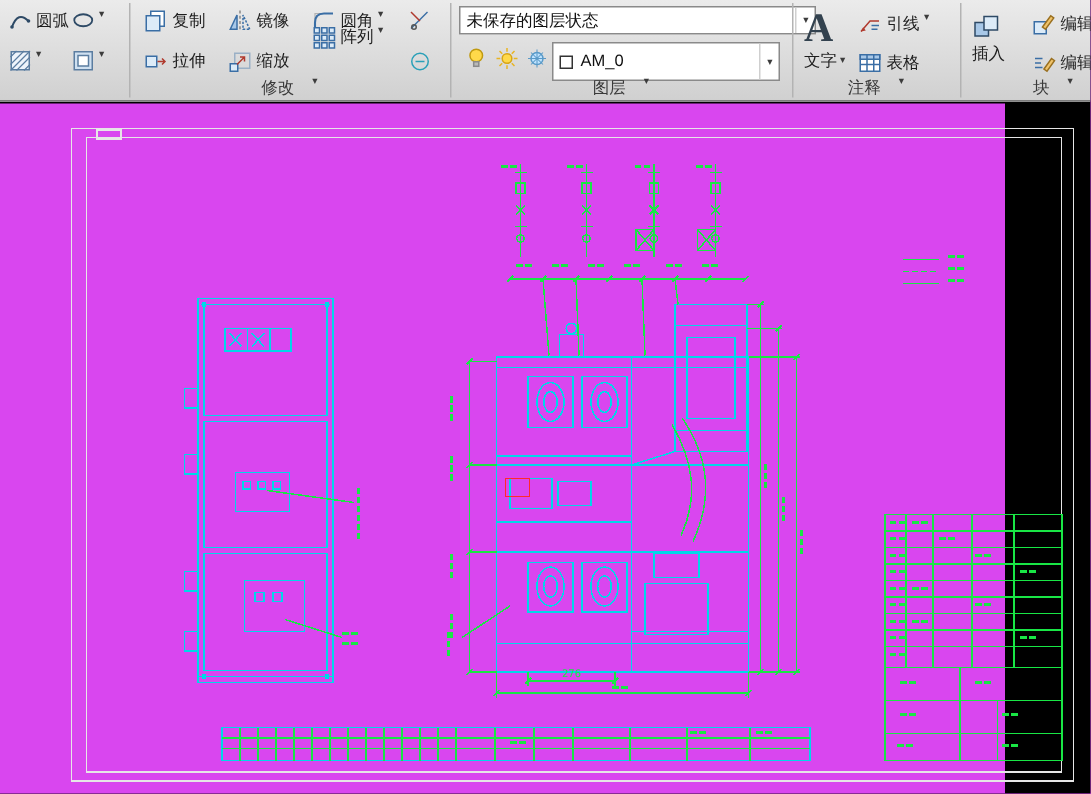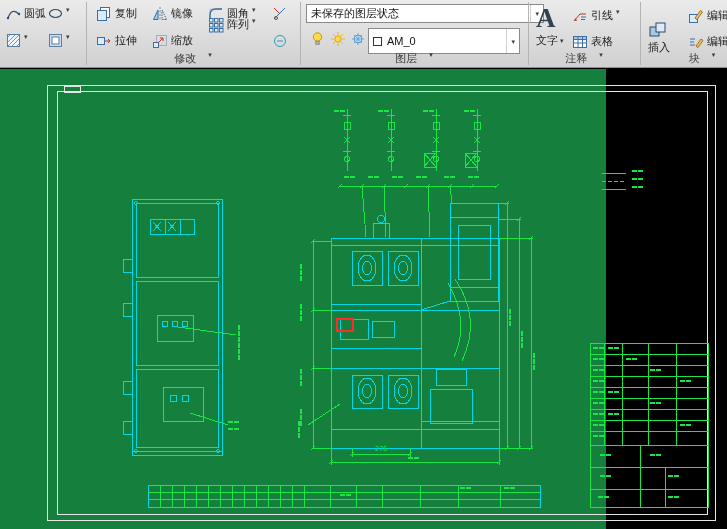--- a/index.html
+++ b/index.html
@@ -18,21 +18,21 @@
           align-items:flex-start;font-size:11px;color:#3a3a3a}
   .dd{position:absolute;display:flex;align-items:center;background:#fff;border:1px solid #8a8a8a;
       font-size:11px;color:#111;padding:0 4px;gap:5px}
   .dd .chev{margin-left:auto;border-left:1px solid #cfcfcf;padding-left:4px;align-self:stretch;
             display:flex;align-items:center}
   .swatch{width:9px;height:9px;background:#fff;border:1px solid #333;flex:0 0 auto}
   .bigA{font-family:"Liberation Serif",serif;font-weight:bold;font-size:27px;color:#33424f;line-height:1}
   .lblrow{display:flex;align-items:center;gap:2px;font-size:11px}
 
   
-  .canvas{position:absolute;top:69px;left:0;width:606px;height:460px;background:#15803d}
+  .canvas{position:absolute;top:69px;left:0;width:670px;height:460px;background:#d946ef}
   svg .w{stroke:var(--frame,#e6e6e6);fill:none}
   svg .c{stroke:var(--cyan,#00d8e8);fill:none}
   svg .g{stroke:var(--green,#19e645);fill:none}
   svg .r{stroke:var(--red,#ff2a2a);fill:none;stroke-width:1.2}
   svg .gf{fill:var(--green,#19e645);stroke:none}
   svg .gt{fill:var(--green,#19e645);stroke:none;font-size:7px;font-family:"DejaVu Sans Mono",monospace}
 </style>
 </head>
 <body>
 
@@ -214,21 +214,21 @@
       </svg>
     <span>表格</span>
   </div>
   <div class="plabel" style="left:584px">
     <span>注释</span>
     <span class="chev">▾</span>
   </div>
 
   <div class="sep" style="left:640px"></div>
 
-  <div class="rbtn stack" style="left:644px;top:18px">
+  <div class="rbtn stack" style="left:644px;top:6px">
     <svg width="20" height="18">
         <rect x="2" y="6" width="9" height="9" fill="#a8c8e8" stroke="#2e4a66"></rect>
         <rect x="8" y="2" width="9" height="9" fill="#dcebf8" stroke="#2e4a66"></rect>
       </svg>
     <span>插入</span>
   </div>
   <div class="rbtn" style="left:684px;top:5px">
     <svg width="16" height="16">
         <rect x="1.5" y="6.5" width="8" height="8" fill="#dcebf8" stroke="#3a6ea5"></rect>
         <path d="M7 10 L12.5 2.5 L14.5 4 L9 11.5 Z" fill="#f0c36a" stroke="#9a7020"></path>

